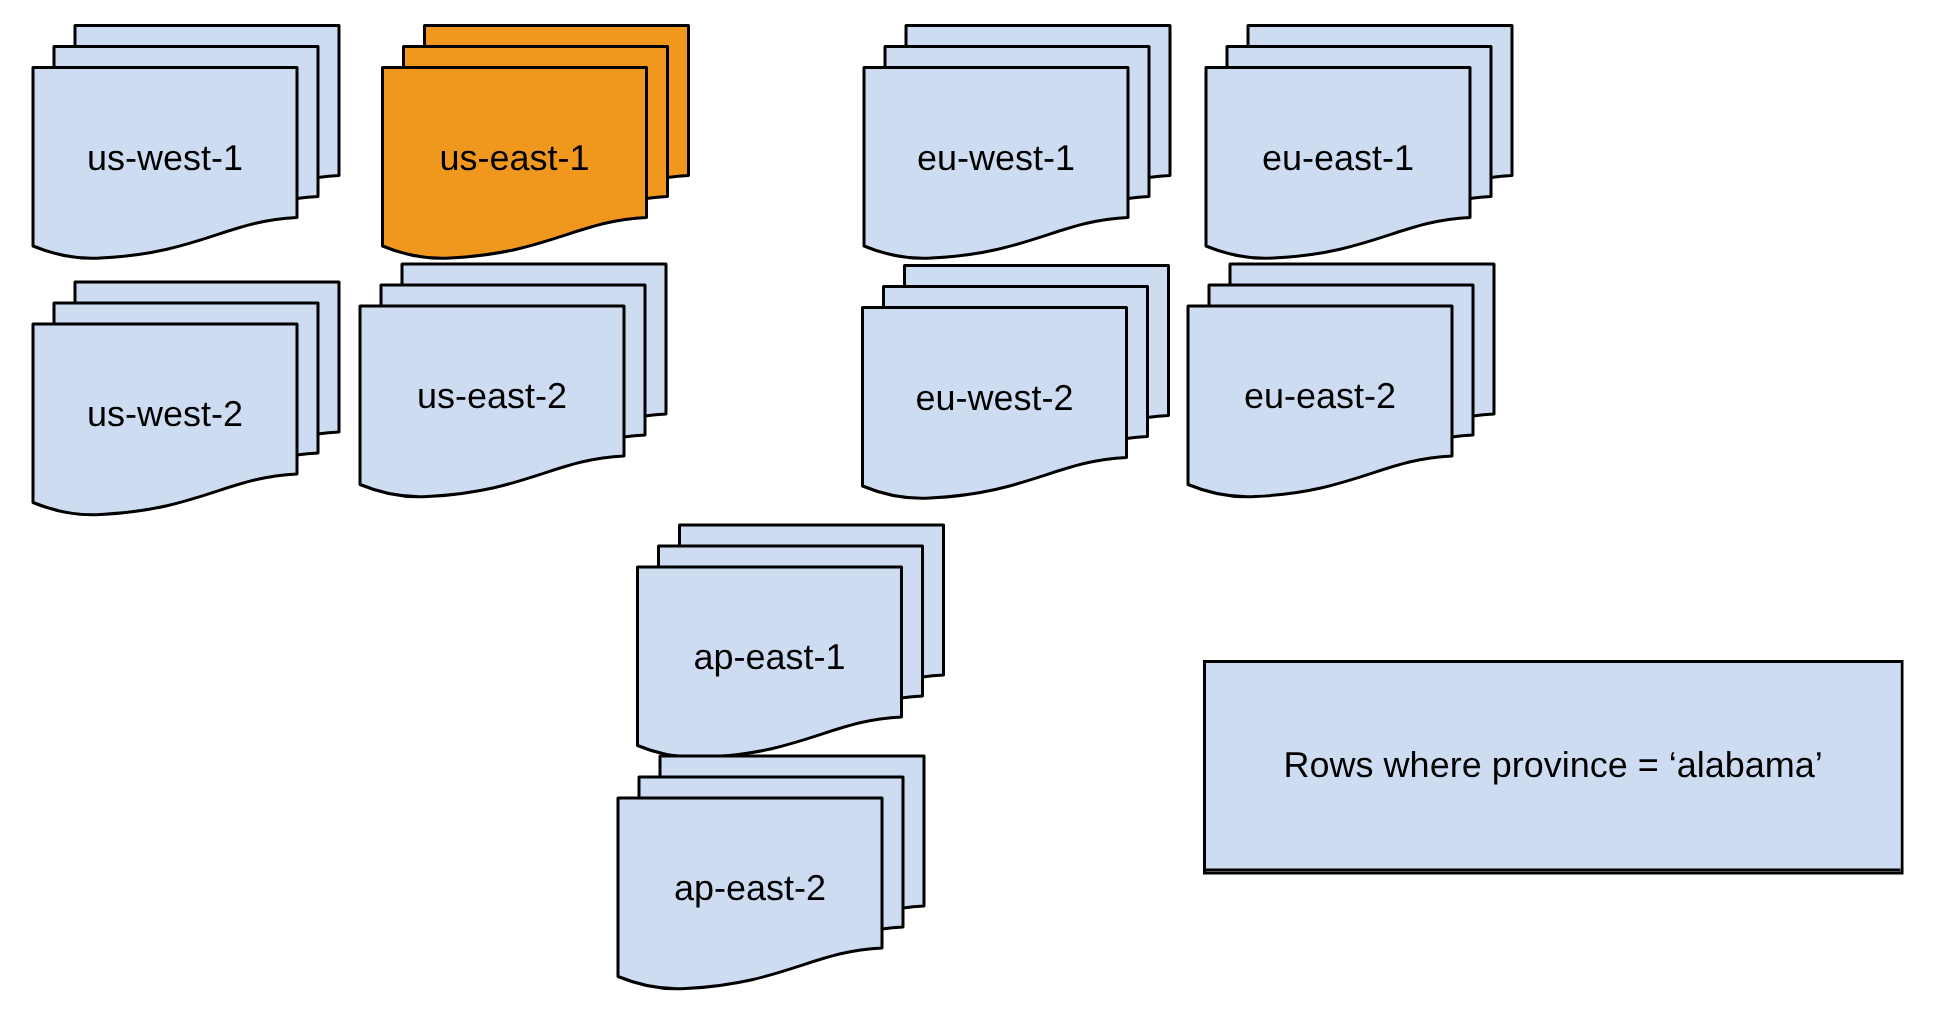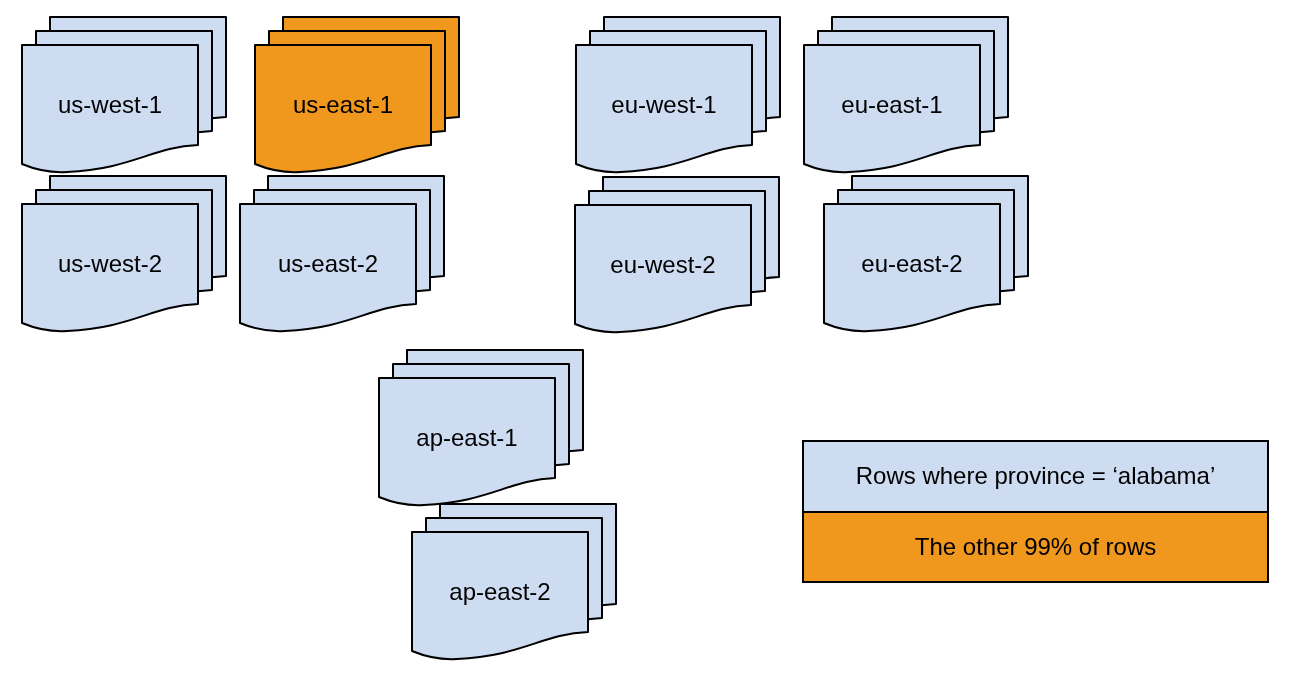--- a/index.html
+++ b/index.html
@@ -89,21 +89,21 @@
       <div class="stack" style="left: 802px; top: 15px; text-align: center;">
     <svg viewBox="-2 -2 210 162">
       <g stroke-width="2" stroke-linejoin="round">
         <path class="doc back" transform="translate(28,0)" d="M 0 0 L 176 0 L 176 100 C 130 102 110 124 45 127 C 28 128 12 124 0 119 Z" fill="#cedcf2" stroke="#000000"></path>
         <path class="doc middle" transform="translate(14,14)" d="M 0 0 L 176 0 L 176 100 C 130 102 110 124 45 127 C 28 128 12 124 0 119 Z" fill="#cedcf2" stroke="#000000"></path>
         <path class="doc front" transform="translate(0,28)" d="M 0 0 L 176 0 L 176 100 C 130 102 110 124 45 127 C 28 128 12 124 0 119 Z" fill="#cedcf2" stroke="#000000"></path>
       </g>
       <text x="88" y="96" text-anchor="middle" fill="#000000">eu-east-1</text>
     </svg>
   </div>
-      <div class="stack" style="left: 20px; top: 174px;">
+      <div class="stack" style="left: 20px; top: 186px;">
     <svg viewBox="-2 -2 210 162">
       <g stroke-width="2" stroke-linejoin="round">
         <path class="doc back" transform="translate(28,0)" d="M 0 0 L 176 0 L 176 100 C 130 102 110 124 45 127 C 28 128 12 124 0 119 Z" fill="#cedcf2" stroke="#000000"></path>
         <path class="doc middle" transform="translate(14,14)" d="M 0 0 L 176 0 L 176 100 C 130 102 110 124 45 127 C 28 128 12 124 0 119 Z" fill="#cedcf2" stroke="#000000"></path>
         <path class="doc front" transform="translate(0,28)" d="M 0 0 L 176 0 L 176 100 C 130 102 110 124 45 127 C 28 128 12 124 0 119 Z" fill="#cedcf2" stroke="#000000"></path>
       </g>
       <text x="88" y="96" text-anchor="middle" fill="#000000">us-west-2</text>
     </svg>
   </div>
       <div class="stack" style="left: 238px; top: 174px;">
@@ -119,31 +119,31 @@
       <div class="stack" style="left: 573px; top: 175px;">
     <svg viewBox="-2 -2 210 162">
       <g stroke-width="2" stroke-linejoin="round">
         <path class="doc back" transform="translate(28,0)" d="M 0 0 L 176 0 L 176 100 C 130 102 110 124 45 127 C 28 128 12 124 0 119 Z" fill="#cedcf2" stroke="#000000"></path>
         <path class="doc middle" transform="translate(14,14)" d="M 0 0 L 176 0 L 176 100 C 130 102 110 124 45 127 C 28 128 12 124 0 119 Z" fill="#cedcf2" stroke="#000000"></path>
         <path class="doc front" transform="translate(0,28)" d="M 0 0 L 176 0 L 176 100 C 130 102 110 124 45 127 C 28 128 12 124 0 119 Z" fill="#cedcf2" stroke="#000000"></path>
       </g>
       <text x="88" y="96" text-anchor="middle" fill="#000000">eu-west-2</text>
     </svg>
   </div>
-      <div class="stack" style="left: 822px; top: 174px;">
+      <div class="stack" style="left: 790px; top: 174px;">
     <svg viewBox="-2 -2 210 162">
       <g stroke-width="2" stroke-linejoin="round">
         <path class="doc back" transform="translate(28,0)" d="M 0 0 L 176 0 L 176 100 C 130 102 110 124 45 127 C 28 128 12 124 0 119 Z" fill="#cedcf2" stroke="#000000"></path>
         <path class="doc middle" transform="translate(14,14)" d="M 0 0 L 176 0 L 176 100 C 130 102 110 124 45 127 C 28 128 12 124 0 119 Z" fill="#cedcf2" stroke="#000000"></path>
         <path class="doc front" transform="translate(0,28)" d="M 0 0 L 176 0 L 176 100 C 130 102 110 124 45 127 C 28 128 12 124 0 119 Z" fill="#cedcf2" stroke="#000000"></path>
       </g>
       <text x="88" y="96" text-anchor="middle" fill="#000000">eu-east-2</text>
     </svg>
   </div>
-      <div class="stack" style="left: 377px; top: 348px;">
+      <div class="stack" style="left: 423px; top: 348px;">
     <svg viewBox="-2 -2 210 162">
       <g stroke-width="2" stroke-linejoin="round">
         <path class="doc back" transform="translate(28,0)" d="M 0 0 L 176 0 L 176 100 C 130 102 110 124 45 127 C 28 128 12 124 0 119 Z" fill="#cedcf2" stroke="#000000"></path>
         <path class="doc middle" transform="translate(14,14)" d="M 0 0 L 176 0 L 176 100 C 130 102 110 124 45 127 C 28 128 12 124 0 119 Z" fill="#cedcf2" stroke="#000000"></path>
         <path class="doc front" transform="translate(0,28)" d="M 0 0 L 176 0 L 176 100 C 130 102 110 124 45 127 C 28 128 12 124 0 119 Z" fill="#cedcf2" stroke="#000000"></path>
       </g>
       <text x="88" y="96" text-anchor="middle" fill="#000000">ap-east-1</text>
     </svg>
   </div>
       <div class="stack" style="left: 410px; top: 502px;">
@@ -155,17 +155,14 @@
       </g>
       <text x="88" y="96" text-anchor="middle" fill="#000000">ap-east-2</text>
     </svg>
   </div>
     </div>
 
   <div class="legend">
     <div class="legend-row" style="background: rgb(206, 220, 242);">
       <span>Rows where province = ‘alabama’</span>
     </div>
-    <div class="legend-row" style="background: rgb(240, 151, 30);">
-      <span>The other 99% of rows</span>
-    </div>
   </div>
 </div>
 
 </body></html>

